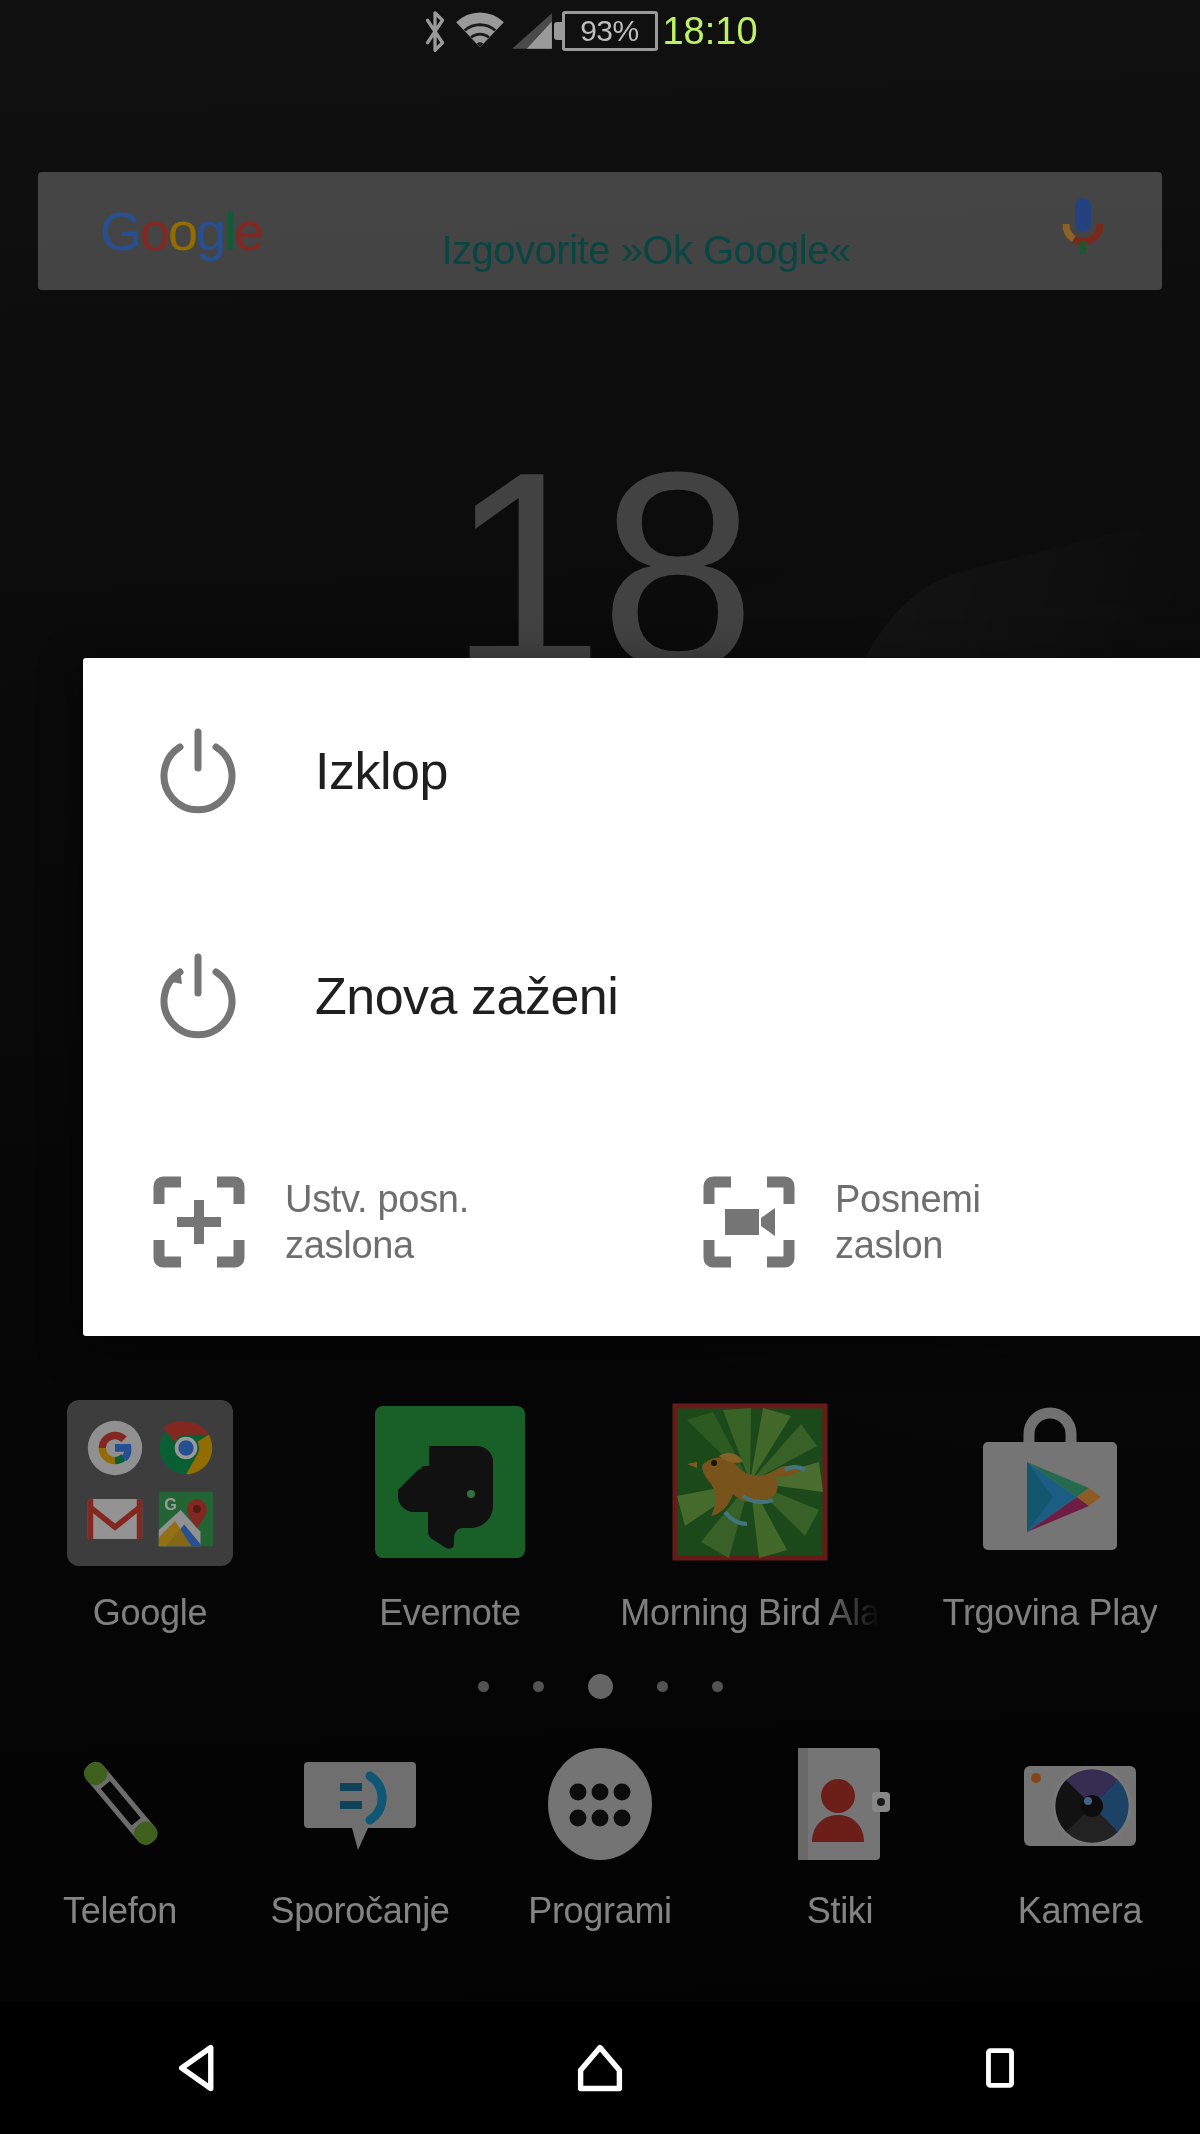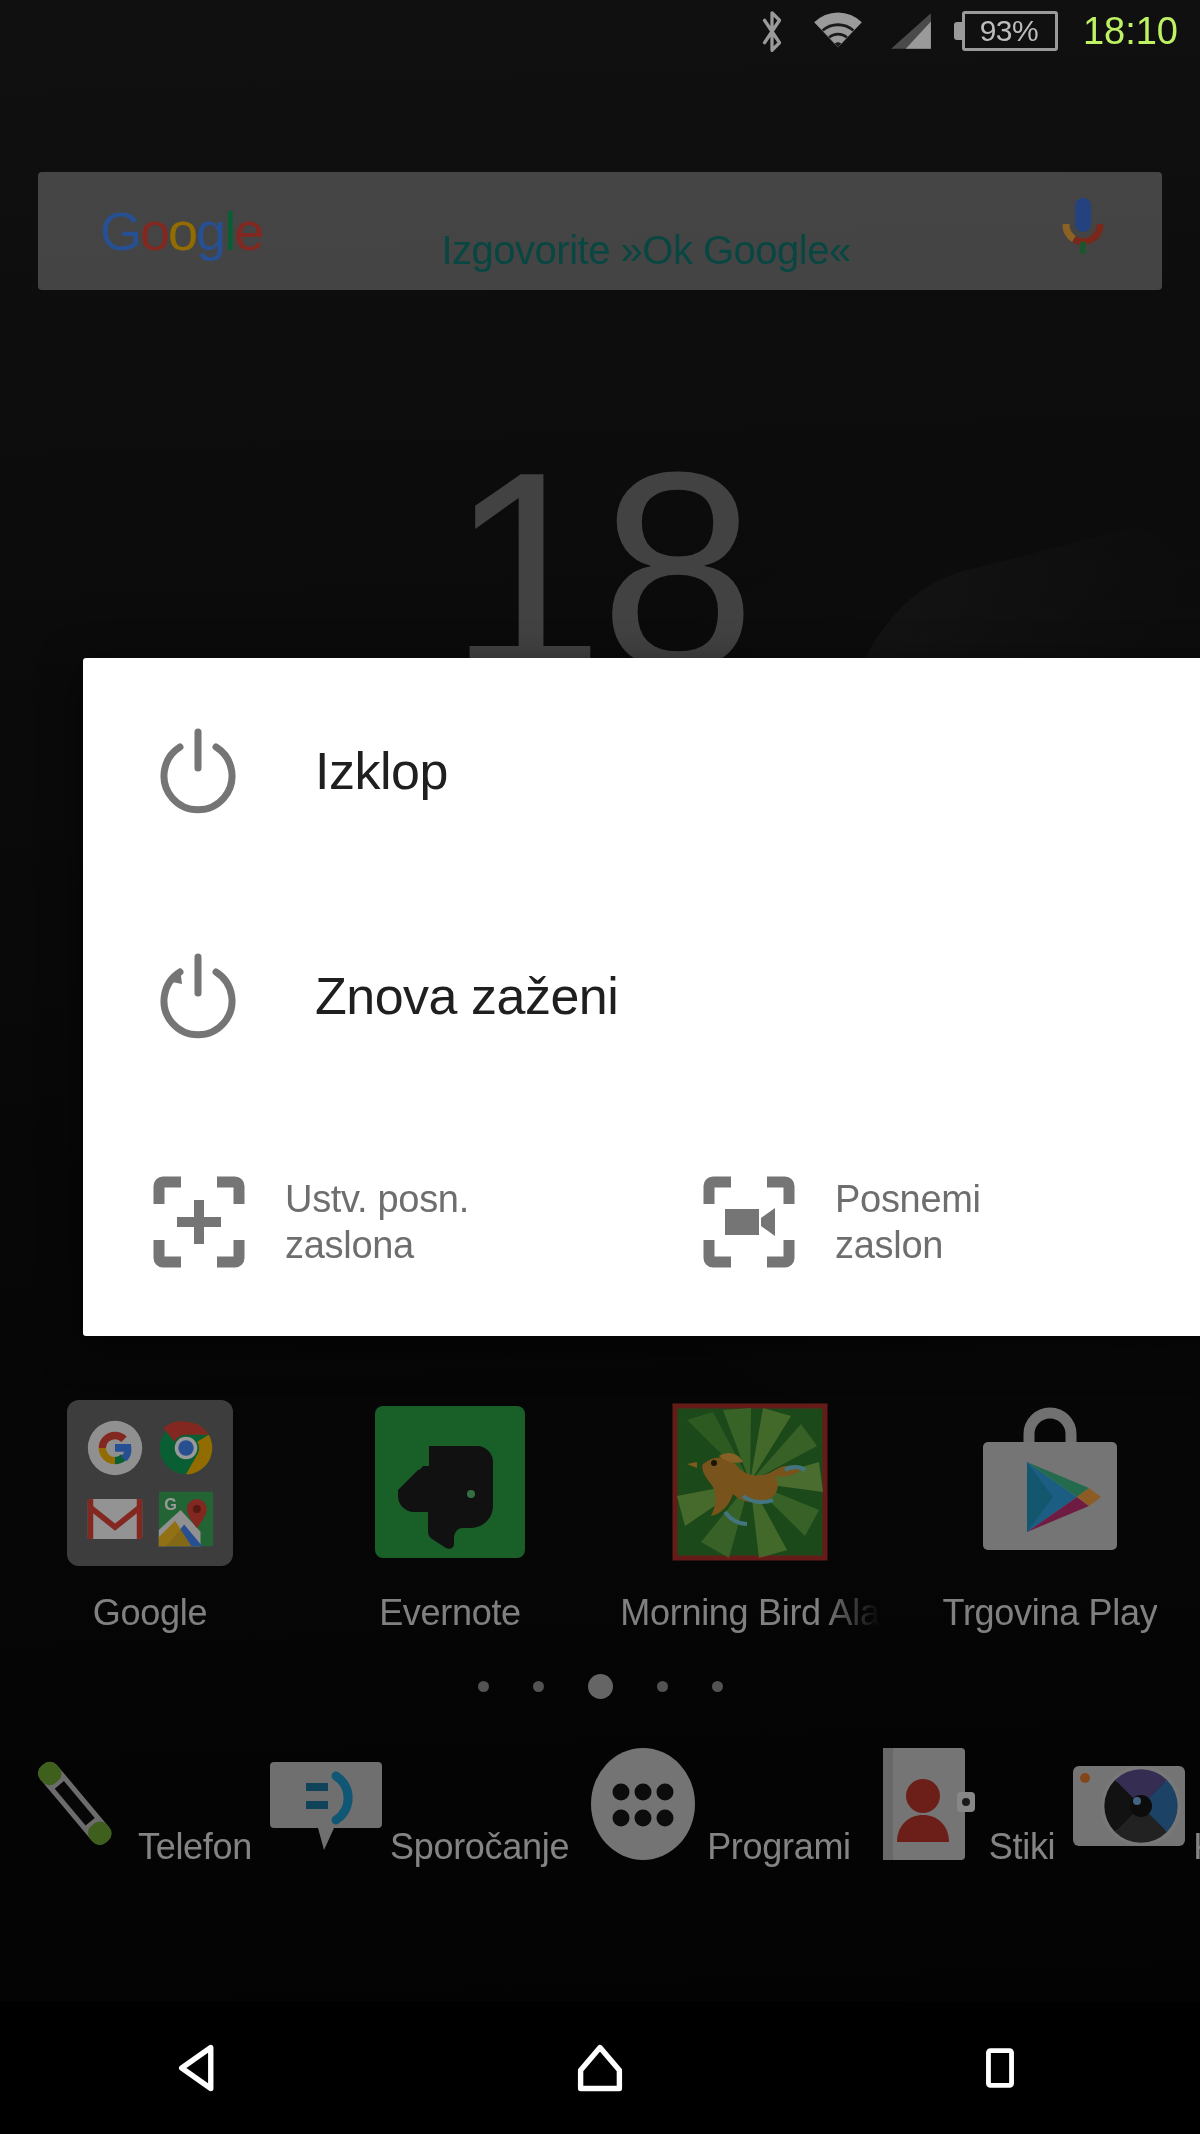--- a/index.html
+++ b/index.html
@@ -42,23 +42,23 @@
   #scrim {
     position: absolute; inset: 0;
     background: rgba(0,0,0,0.40);
     z-index: 40;
   }
 
   
   #statusbar {
     position: absolute; top: 0; left: 0;
     width: 1200px; height: 62px;
-    display: flex; align-items: center; justify-content: flex-end;
+    display: flex; align-items: center; justify-content: center;
     padding-right: 22px;
-    gap: 25px;
+    gap: 4px;
     z-index: 60;
   }
   .sb-icon { display: flex; align-items: center; }
   #battery-wrap {
     display: flex; align-items: center;
     margin-left: 4px;
   }
   .batt-body {
     position: relative;
     border: 3px solid #9a9a9a;
@@ -255,21 +255,21 @@
   
   #dock {
     position: absolute;
     left: 0; top: 1740px;
     width: 1200px;
     display: flex;
     z-index: 10;
   }
   .dock-cell {
     flex: 1;
-    display: flex; flex-direction: row; align-items: flex-end; margin-left: 10px;
+    display: flex; flex-direction: column; align-items: center;
   }
   .dock-icon { width: 128px; height: 128px; position: relative; }
   .dock-label {
     margin-top: 22px;
     color: #dcdcdc;
     font-size: 36px;
     letter-spacing: -0.3px;
     white-space: nowrap;
   }
 

